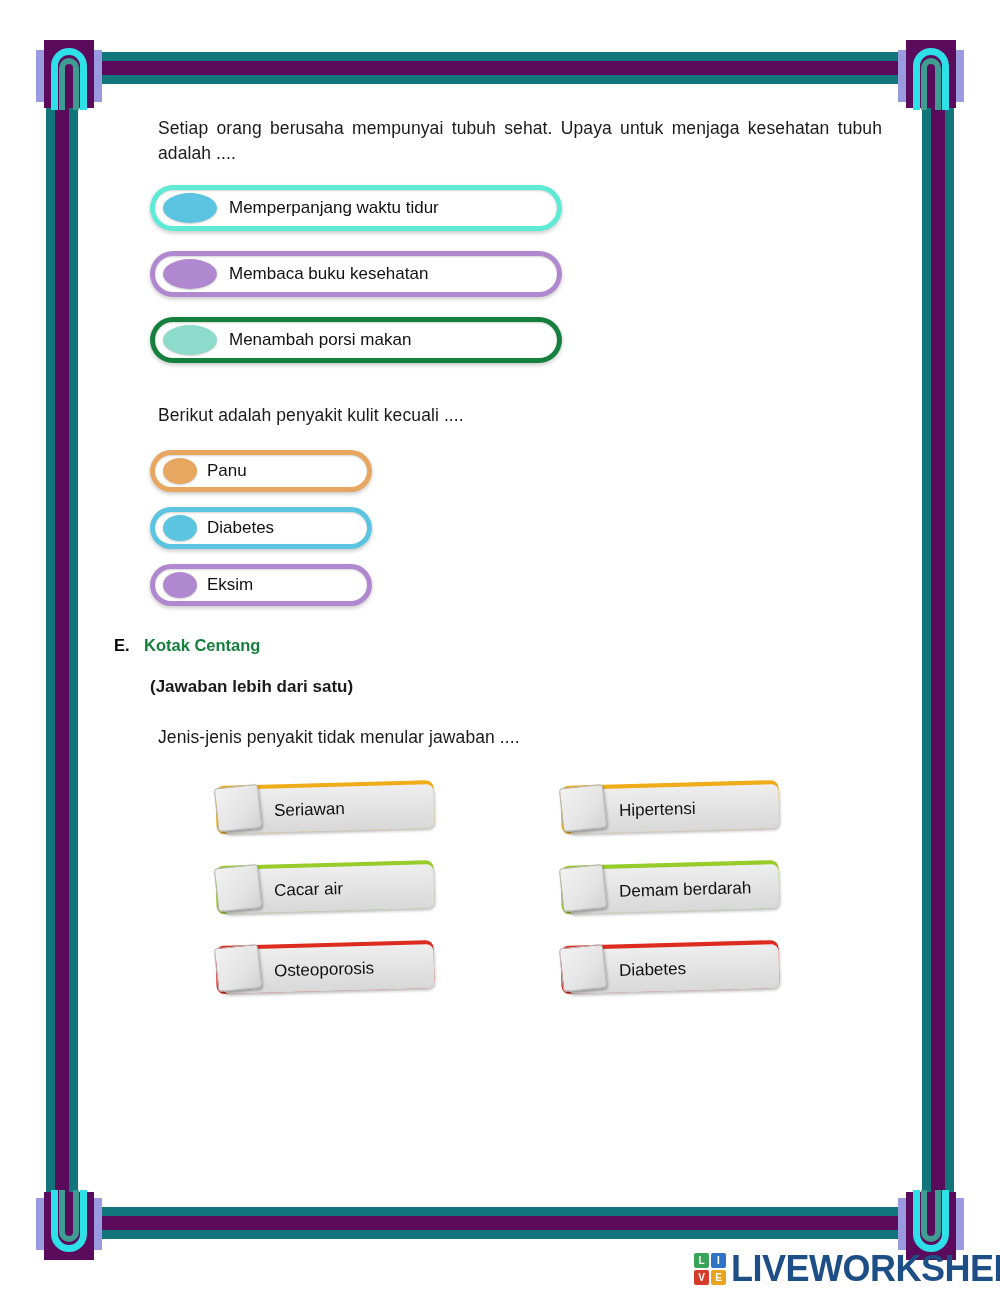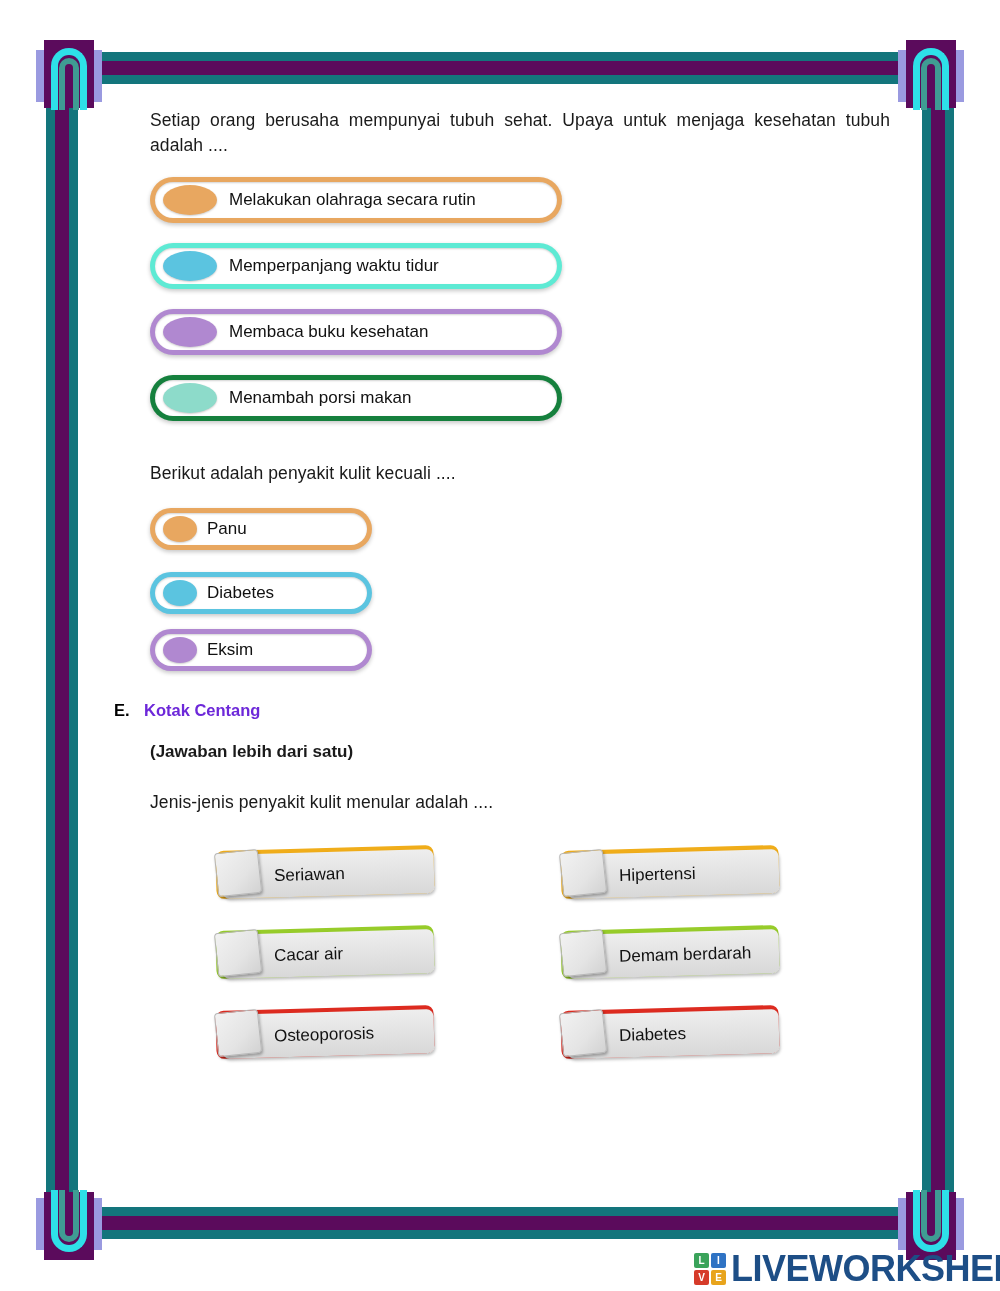--- a/index.html
+++ b/index.html
@@ -71,21 +71,21 @@
   .content {
     position: absolute;
     left: 150px; top: 108px; width: 740px;
   }
 
   .qtext {
     font-size: 17.5px;
     color: #1a1a1a;
     line-height: 1.45;
     text-align: justify;
-    margin: 0;
+    margin: 8px;
     letter-spacing: 0.1px;
   }
   .qtext.plain { text-align: left; }
 
   
   .pill-group { margin-top: 18px; }
   .pill {
     position: relative;
     height: 46px;
     border-radius: 26px;
@@ -124,21 +124,21 @@
   .section {
     display: flex;
     margin-top: 30px;
     margin-left: -36px;
   }
   .section-letter {
     font-size: 16.5px; font-weight: bold; color: #000;
     width: 30px; flex: 0 0 auto;
   }
   .section-title {
-    font-size: 16.5px; font-weight: bold; color: #6d28d9;
+    font-size: 16.5px; font-weight: bold; color: #15803d;
   }
   .instr {
     font-size: 17px; color: #1a1a1a; line-height: 1.42;
     margin-top: 20px;
   }
   .instr b { font-weight: bold; }
 
   
   .check-grid {
     margin-top: 30px;
@@ -265,26 +265,20 @@
     <div class="arch-outer"></div>
     <div class="arch-inner"></div>
   </div>
 </div>
 
 <div class="content">
 
   <p class="qtext">Setiap orang berusaha mempunyai tubuh sehat. Upaya untuk menjaga kesehatan tubuh adalah ....</p>
 
   <div class="pill-group">
-    <div class="pill wide" style="background: rgb(232, 167, 96);">
-      <div class="pill-inner">
-        <div class="pill-dot" style="background: rgb(232, 167, 96);"></div>
-        <span class="pill-label">Melakukan olahraga secara  rutin</span>
-      </div>
-    </div>
     <div class="pill wide" style="background: #5eead4;">
       <div class="pill-inner">
         <div class="pill-dot" style="background: rgb(91, 196, 224);"></div>
         <span class="pill-label">Memperpanjang waktu tidur</span>
       </div>
     </div>
     <div class="pill wide" style="background: rgb(176, 136, 208);">
       <div class="pill-inner">
         <div class="pill-dot" style="background: rgb(176, 136, 208);"></div>
         <span class="pill-label">Membaca buku kesehatan</span>
@@ -294,21 +288,21 @@
       <div class="pill-inner">
         <div class="pill-dot" style="background: rgb(141, 219, 202);"></div>
         <span class="pill-label">Menambah porsi makan</span>
       </div>
     </div>
   </div>
 
   <p class="qtext plain" style="margin-top:40px;">Berikut adalah penyakit kulit kecuali ....</p>
 
   <div class="pill-group" style="margin-top:22px;">
-    <div class="pill narrow" style="margin-bottom: 22px; background: rgb(232, 167, 96);">
+    <div class="pill narrow" style="margin-bottom: 15px; background: rgb(232, 167, 96);">
       <div class="pill-inner">
         <div class="pill-dot" style="background: rgb(232, 167, 96);"></div>
         <span class="pill-label">Panu</span>
       </div>
     </div>
     <div class="pill narrow" style="margin-bottom: 15px; background: rgb(91, 196, 224);">
       <div class="pill-inner">
         <div class="pill-dot" style="background: rgb(91, 196, 224);"></div>
         <span class="pill-label">Diabetes</span>
       </div>
@@ -323,21 +317,21 @@
 
   <div class="section">
     <div class="section-letter">E.</div>
     <div class="section-title">Kotak Centang</div>
   </div>
 
   <div class="instr">
     <b>(Jawaban lebih dari satu)</b>
   </div>
 
-  <p class="qtext plain" style="margin-top:26px;">Jenis-jenis penyakit kulit menular adalah ....</p>
+  <p class="qtext plain" style="margin-top:26px;">Jenis-jenis penyakit tidak menular jawaban ....</p>
 
   <div class="check-grid">
 
     <div class="check-item">
       <div class="check-back" style="background: rgb(240, 173, 26);"></div>
       <div class="check-front"></div>
       <div class="check-box"></div>
       <span class="check-label">Seriawan</span>
     </div>
 

